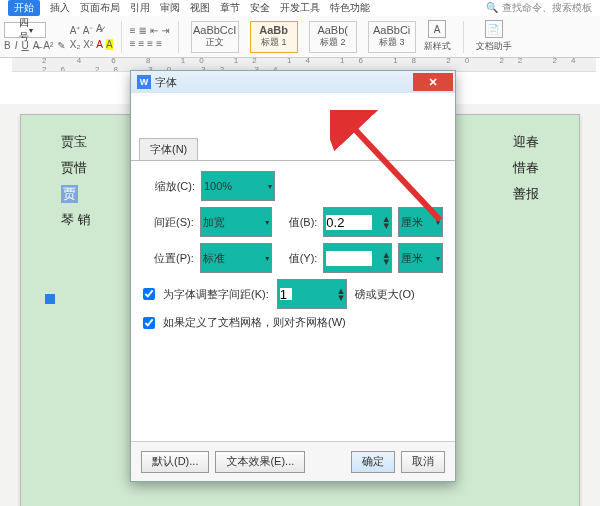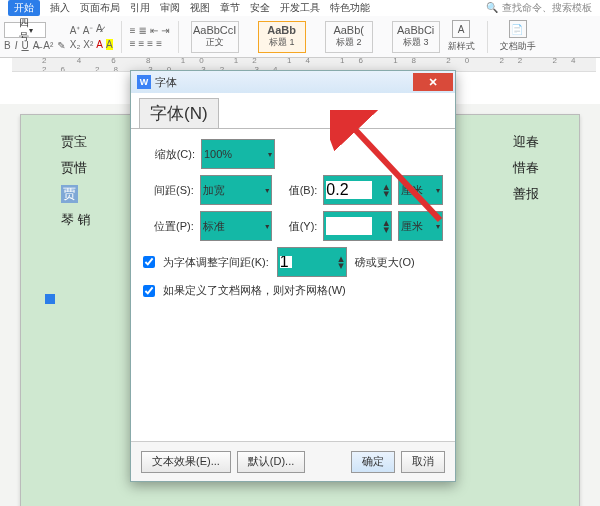--- a/index.html
+++ b/index.html
@@ -7,21 +7,21 @@
 
   
   .menubar { position: absolute; top: 0; left: 0; right: 0; height: 16px; display: flex; gap: 10px; padding: 0 8px; font-size: 10px; color: #444; align-items: center; }
   .menubar .tab-active { background: #2b7de9; color: #fff; padding: 1px 6px; border-radius: 2px; }
 
   
   .toolbar { position: absolute; top: 16px; left: 0; right: 0; height: 42px; border-bottom: 1px solid #ccc; display: flex; align-items: center; padding: 0 4px; gap: 4px; background: #fafafb; }
   .toolbar .sep { width: 1px; height: 32px; background: #ddd; margin: 0 4px; }
   .toolbar .tiny { font-size: 10px; color: #666; }
   .fontcombo { border: 1px solid #bbb; background: #fff; width: 42px; height: 16px; font-size: 10px; padding: 0 14px; display:flex; align-items:center; justify-content:space-between;}
-  .styles { display: flex; gap: 19px; margin-left: 4px; }
+  .styles { display: flex; gap: 11px; margin-left: 4px; }
   .stylebox { border: 1px solid #ccc; width: 48px; height: 32px; font-size: 9px; text-align: center; display:flex; flex-direction:column; justify-content:center; color:#555; }
   .stylebox .big { font-size: 11px; }
   .stylebox.sel { border-color:#f5a623; background:#fff6e8; }
   .toolbtn { display: flex; flex-direction: column; align-items: center; gap: 2px; font-size: 9px; color:#555; padding: 0 4px; }
   .toolbtn .glyph { width: 18px; height: 18px; border:1px solid #aaa; display:flex; align-items:center; justify-content:center; font-size:10px; }
 
   
   .ruler { position:absolute; top:58px; left:12px; right:4px; height:14px; background:#f0f0f0; border-bottom:1px solid #ddd; font-size:8px; color:#888; display:flex; align-items:center; padding-left:30px; letter-spacing:14px; overflow:hidden;}
 
   
@@ -30,31 +30,31 @@
   .page .line { margin-bottom:8px; display:flex; justify-content:space-between;}
   .page .sel { background:#7fa8d6; color:#fff; padding:0 2px;}
   .margin-icon { position:absolute; left:45px; top:190px; width:10px; height:10px; background:#2b7de9;}
 
   
   .dialog { position:absolute; top:70px; left:130px; width:326px; height:412px; background:#fff; border:1px solid #8aa; box-shadow:0 4px 12px rgba(0,0,0,.35);}
   .dlg-title { height:22px; background:linear-gradient(#e8f1fb,#d6e7f7); display:flex; align-items:center; padding:0 6px; font-size:11px; color:#333;}
   .dlg-title .wicon { width:14px; height:14px; background:#3b82f6; margin-right:4px; display:flex;align-items:center;justify-content:center;color:#fff;font-size:9px;font-weight:bold;}
   .dlg-title .spacer{flex:1;}
   .dlg-close { width:40px; height:18px; background:#d94a3a; color:#fff; display:flex; align-items:center; justify-content:center; font-weight:bold; font-size:11px; margin-right:-4px;}
-  .dlg-tabs { display:flex; padding:4px 8px 0 8px; gap:0; font-size:17px;}
+  .dlg-tabs { display:flex; padding:4px 8px 0 8px; gap:0; font-size:11px;margin-top:40px;}
   .dlg-tab { padding:3px 10px; border:1px solid #bbb; background:#eee; position:relative; top:1px;}
   .dlg-tab.active { background:#fff; border-bottom:1px solid #fff; }
   .dlg-body { border-top:1px solid #bbb; margin-top:0; padding:10px 12px 6px 12px; height:calc(100% - 22px - 26px - 40px); overflow:hidden;}
   .row { display:flex; align-items:center; gap:6px; margin-bottom:6px; font-size:11px;}
   .row label { width:52px; text-align:right; color:#333;}
   .combo, .spin { border:1px solid #888; height:30px; background:#14b8a6; display:flex; align-items:center; padding:0 2px; font-size:11px;}
   .combo { width:74px; justify-content:space-between;}
   .combo .tri, .spin .spinbtn { font-size:8px; color:#333;}
   .spin { width:70px; }
-  .spin input { border:none; width:46px; font-size:16px; outline:none;}
+  .spin input { border:none; width:46px; font-size:13px; outline:none;}
   .spin .spinctl { display:flex; flex-direction:column; line-height:7px; margin-left:auto;}
   .chk { display:flex; align-items:center; gap:8px; font-size:11px;}
   .chk input { width:12px; height:12px;}
   .preview-label { margin-top:160px; font-size:11px; color:#555;}
   .preview-box { border:1px solid #999; height:40px; margin-top:4px; display:flex; align-items:center; justify-content:center; font-size:15px; letter-spacing:18px; color:#333;}
   .dlg-footer { position:absolute; left:0; right:0; bottom:0; height:40px; border-top:1px solid #ccc; display:flex; align-items:center; padding:0 10px; gap:6px; background:#f6f6f6;}
   .btn { border:1px solid #999; background:linear-gradient(#fdfdfd,#e8e8e8); height:22px; padding:0 10px; font-size:11px; display:flex; align-items:center;}
   .btn.primary { background:linear-gradient(#eaf3fd,#cfe4f8);}
   .dlg-footer .spacer{flex:1;}
 
@@ -251,22 +251,22 @@
     <div class="row chk">
       <input type="checkbox" checked="" style="">
       <span>如果定义了文档网格，则对齐网格(W)</span>
     </div>
 
     <div class="preview-label">预览</div>
     <div class="preview-box">宝 珠</div>
   </div>
 
   <div class="dlg-footer">
+    <div class="btn">默认(D)...</div>
     <div class="btn">文本效果(E)...</div>
-    <div class="btn">默认(D)...</div>
     <span class="spacer"></span>
     <div class="btn primary">确定</div>
     <div class="btn">取消</div>
   </div>
 </div>
 
 <svg class="arrow" style="left:330px;top:110px;" width="130" height="130">
   <defs>
     <marker id="ah" markerWidth="12" markerHeight="12" refX="2" refY="5" orient="auto">
       <path d="M0,0 L0,10 L12,5 z" fill="#e03030"></path>

